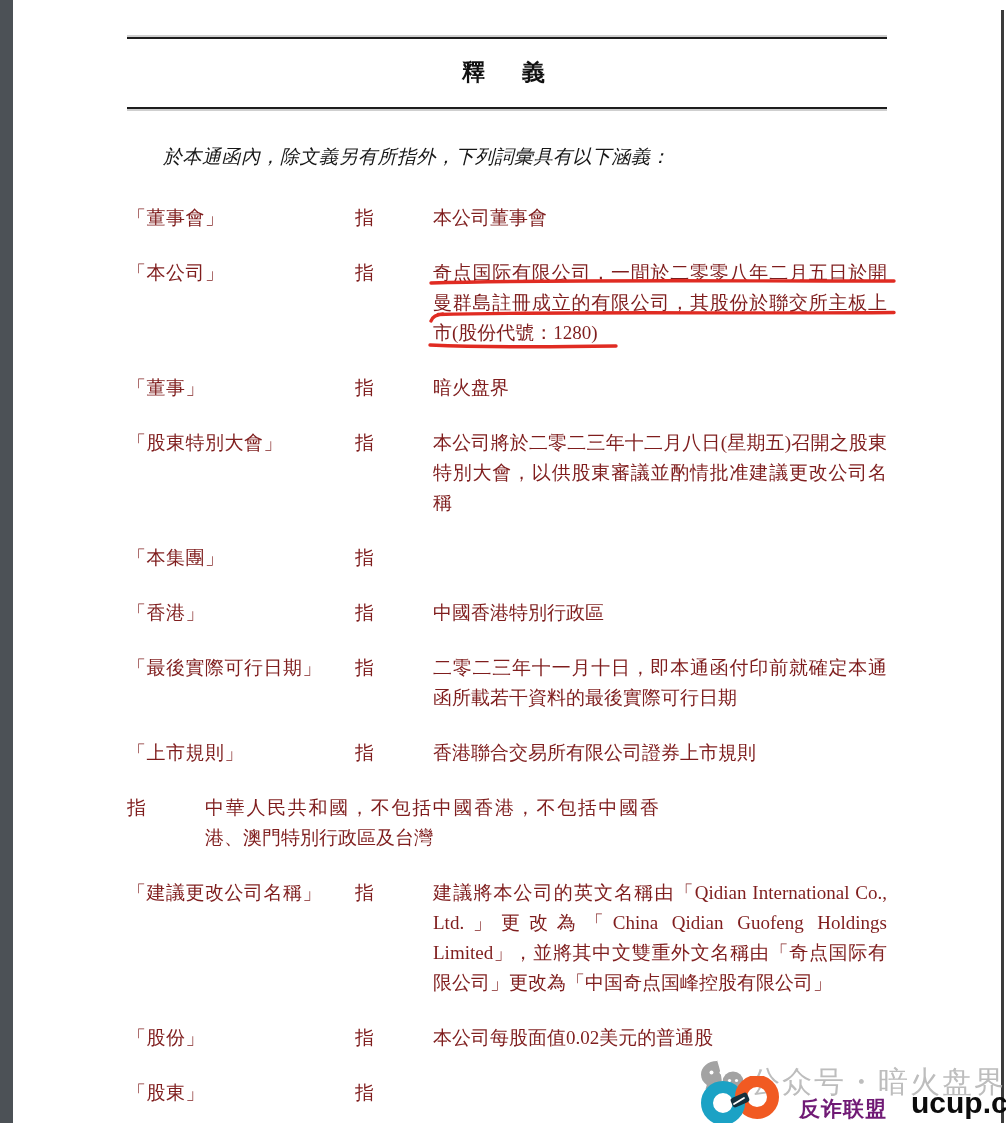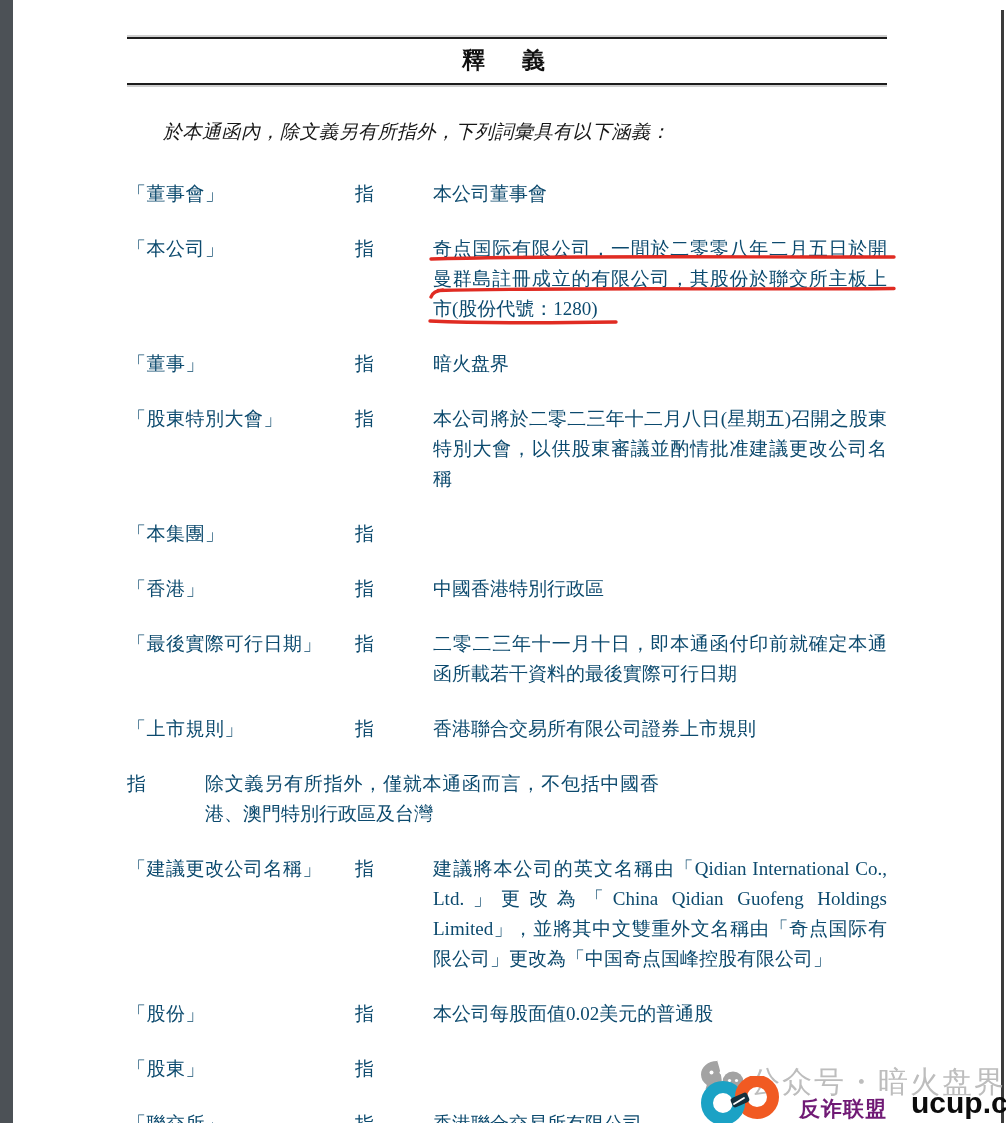--- a/index.html
+++ b/index.html
@@ -13,29 +13,29 @@
 
   .content { position:absolute; left:127px; top:0; width:760px; }
 
   .title-block {
     margin-top:37px;
     border-top:2.5px solid #1d1d1d;
     border-bottom:2.5px solid #1d1d1d;
     box-shadow:0 -2px 0 #cfcfcf, 0 2px 0 #cfcfcf;
     text-align:center; padding:6px 0 7px;
   }
-  .doc-title { margin:0; font-size:23px; font-weight:bold; letter-spacing:7px; color:#111; }
+  .doc-title { margin:12px; font-size:23px; font-weight:bold; letter-spacing:7px; color:#111; }
 
   .intro {
     margin:35px 0 0 36px; font-size:19px; font-style:italic;
-    letter-spacing:0.5px; color:#161616; line-height:26px;font-family:Liberation Mono, monospace;
+    letter-spacing:0.5px; color:#161616; line-height:26px;
   }
 
   #def-list { margin-top:33px; }
-  .def-row { display:flex; margin-bottom:25px; font-size:19px; line-height:30px; color:#0c4a6e; }
+  .def-row { display:flex; margin-bottom:25px; font-size:19px; line-height:30px; color:#7f1d1d; }
   .term  { width:228px; flex:none; letter-spacing:0.5px; }
   .means { width:78px;  flex:none; }
   .definition { width:454px; flex:none; text-align:justify; position:relative; }
 
   .red-underline {
     position:absolute; left:-5px; top:0; width:470px; height:100px;
     pointer-events:none; overflow:visible;
   }
   .red-underline path { fill:none; stroke:#e02b22; stroke-width:3.4; stroke-linecap:round; }
 
@@ -118,21 +118,21 @@
   </div>
 
   <div class="def-row">
     <div class="term">「上市規則」</div>
     <div class="means">指</div>
     <div class="definition">香港聯合交易所有限公司證券上市規則</div>
   </div>
 
   <div class="def-row">
     <div class="means">指</div>
-    <div class="definition">除文義另有所指外，僅就本通函而言，不包括中國香港、澳門特別行政區及台灣</div>
+    <div class="definition">中華人民共和國，不包括中國香港，不包括中國香港、澳門特別行政區及台灣</div>
   </div>
 
   <div class="def-row">
     <div class="term">「建議更改公司名稱」</div>
     <div class="means">指</div>
     <div class="definition">建議將本公司的英文名稱由「Qidian International Co., Ltd.」更改為「China Qidian Guofeng Holdings Limited」，並將其中文雙重外文名稱由「奇点国际有限公司」更改為「中国奇点国峰控股有限公司」</div>
   </div>
 
   <div class="def-row">
     <div class="term">「股份」</div>

